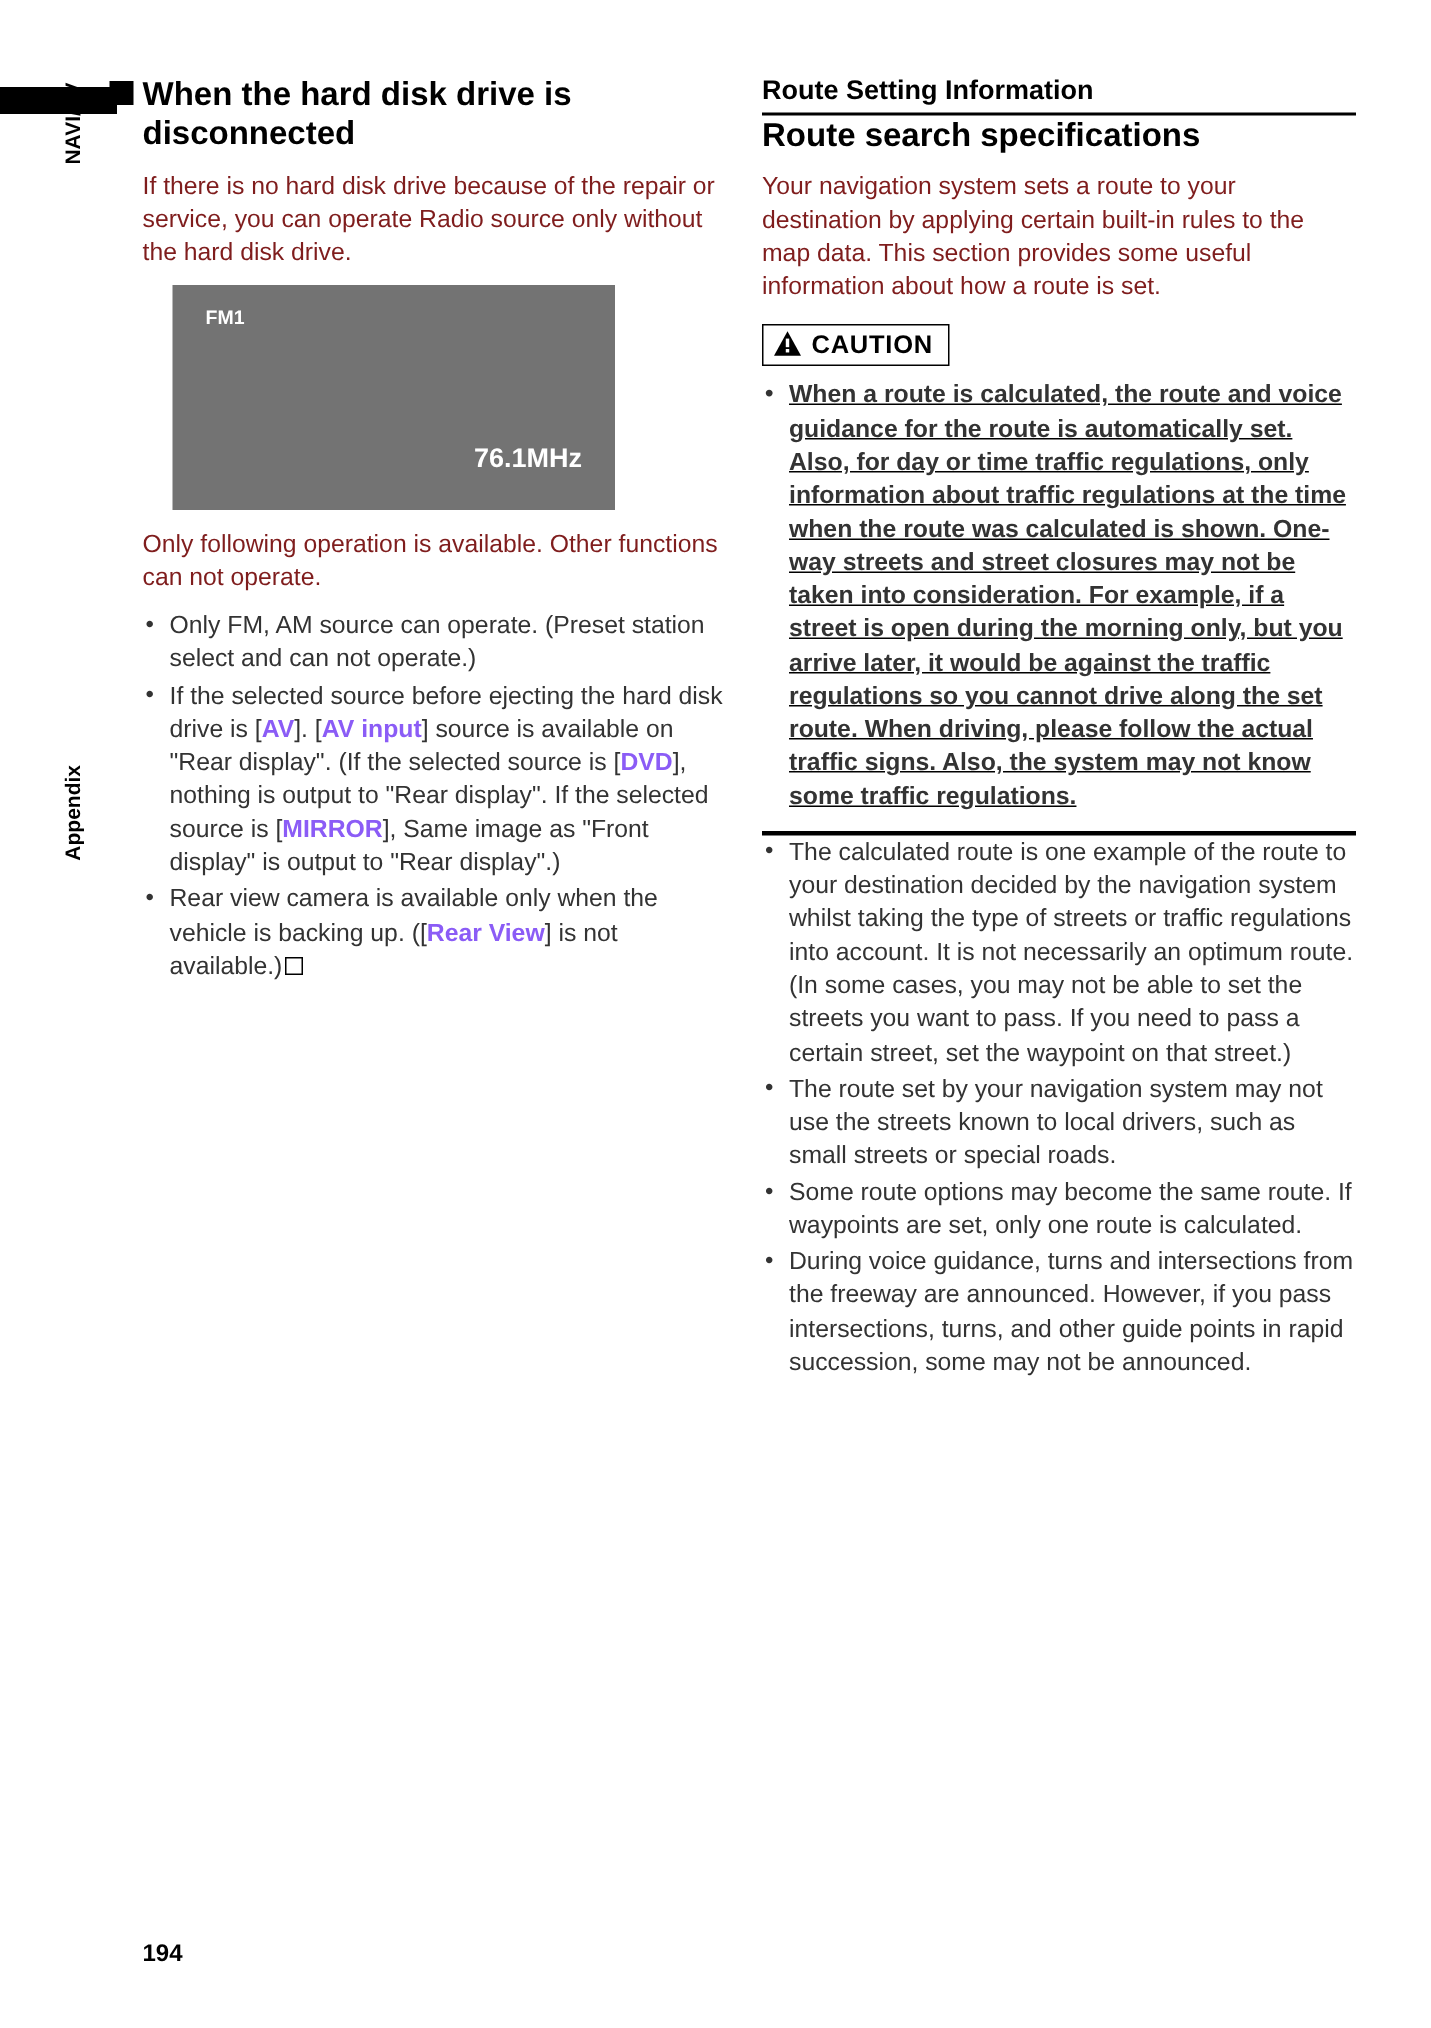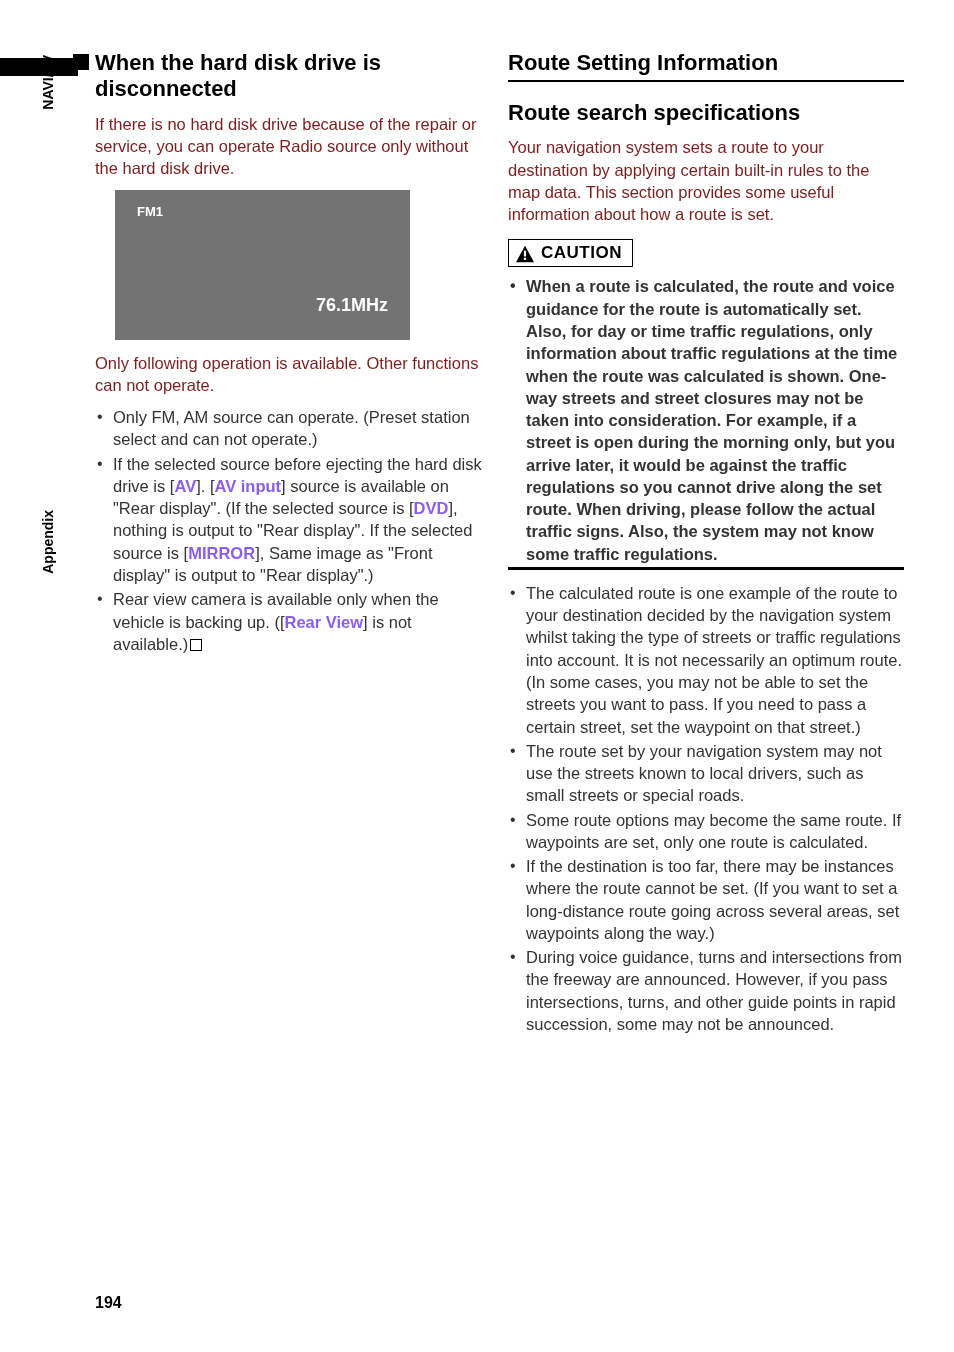--- a/index.html
+++ b/index.html
@@ -49,25 +49,24 @@
   .h-heading.with-square::before {
     content: "";
     position: absolute;
     left: -22px;
     top: 4px;
     width: 16px;
     height: 16px;
     background: #000;
   }
   .h-sectiontitle {
-    font-size: 22px;
+    font-size: 18px;
     font-weight: bold;
     border-bottom: 2px solid #000;
     padding-bottom: 4px;
-    margin-bottom: 18px;
   }
   .body-text {
     font-size: 16.5px;
     line-height: 1.35;
     margin-bottom: 10px;
     color: #7f1d1d;
   }
   .radio-img {
     width: 295px;
     height: 150px;
@@ -108,38 +107,39 @@
     content: "•";
     position: absolute;
     left: 2px;
     top: 0;
     font-size: 16px;
     color: #333;
   }
   .caution-box {
     border: 1.5px solid #000;
     display: inline-flex;
-    align-items: flex-end;
+    align-items: flex-start;
     padding: 3px 10px 3px 6px;
     margin-bottom: 8px;
     margin-top: 4px;
   }
   .caution-box .tri {
     width: 20px;
     height: 18px;
     margin-right: 6px;
   }
   .caution-box .label {
     font-weight: bold;
     font-size: 17px;
     letter-spacing: 0.5px;
   }
   .caution-list {
     border-bottom: 3px solid #000;
-    margin-bottom: 12px;
+    padding-bottom: 10px;
+    text-decoration: underline;
   }
   .caution-list li {
     font-weight: bold;
     color: #000;
   }
   b, .bold { font-weight: bold; color: #8b5cf6; }
   .end-square {
     display: inline-block;
     width: 12px;
     height: 12px;
@@ -202,20 +202,19 @@
     </div>
 
     <ul class="bullets caution-list">
       <li>When a route is calculated, the route and voice guidance for the route is automatically set. Also, for day or time traffic regulations, only information about traffic regulations at the time when the route was calculated is shown. One-way streets and street closures may not be taken into consideration. For example, if a street is open during the morning only, but you arrive later, it would be against the traffic regulations so you cannot drive along the set route. When driving, please follow the actual traffic signs. Also, the system may not know some traffic regulations.</li>
     </ul>
 
     <ul class="bullets">
       <li>The calculated route is one example of the route to your destination decided by the navigation system whilst taking the type of streets or traffic regulations into account. It is not necessarily an optimum route. (In some cases, you may not be able to set the streets you want to pass. If you need to pass a certain street, set the waypoint on that street.)</li>
       <li>The route set by your navigation system may not use the streets known to local drivers, such as small streets or special roads.</li>
       <li>Some route options may become the same route. If waypoints are set, only one route is calculated.</li>
-      <li>If the destination is too far, there may be instances where the route cannot be set. (If you want to set a long-distance route going across several areas, set waypoints along the way.)</li>
       <li>During voice guidance, turns and intersections from the freeway are announced. However, if you pass intersections, turns, and other guide points in rapid succession, some may not be announced.</li>
     </ul>
   </div>
 
 </div>
 
 <div class="page-num">194</div>
 
 </body></html>

